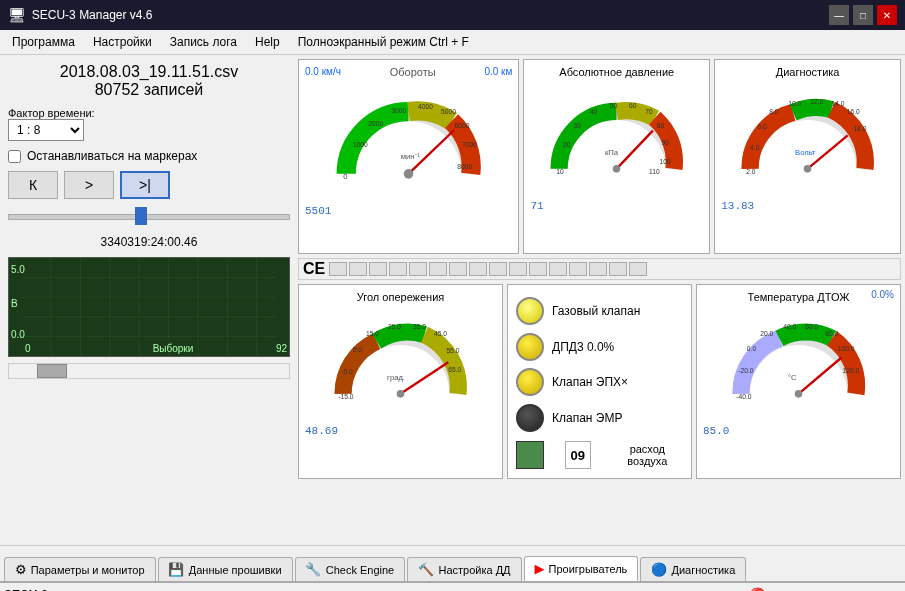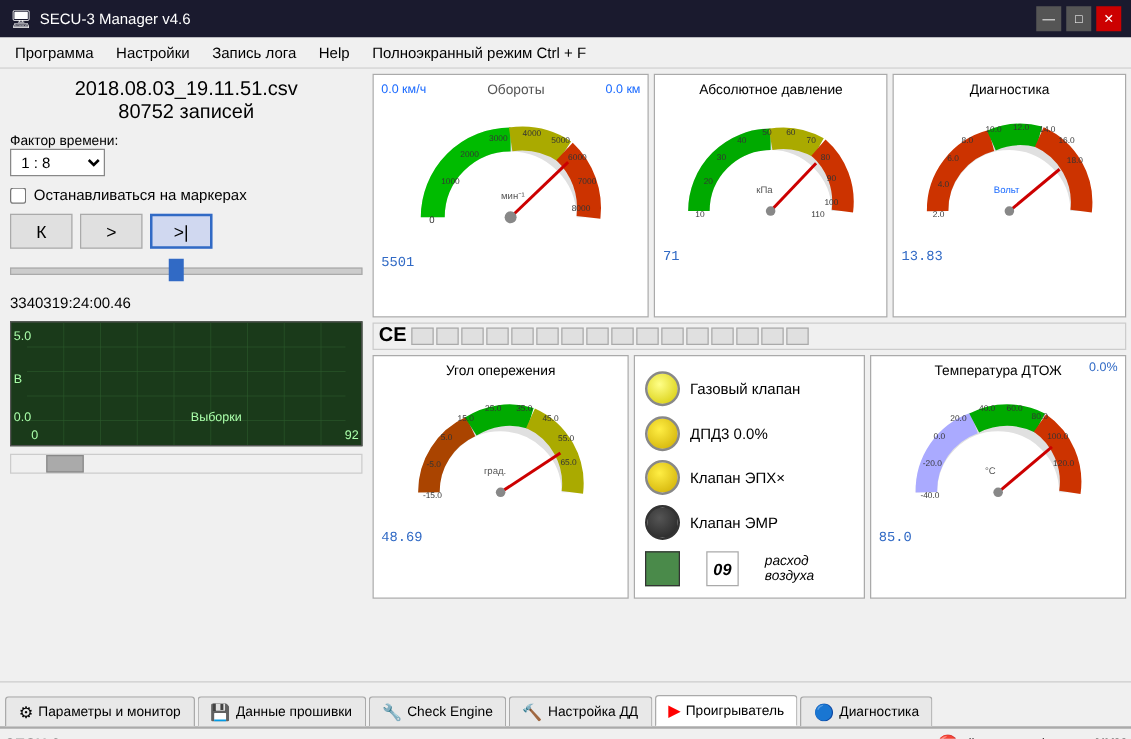--- a/index.html
+++ b/index.html
@@ -25,21 +25,21 @@
     .time-factor-row { display: flex; align-items: center; justify-content: space-between; margin-top: 4px; }
     .close-btn { width: 100px; background: #e0e0e0; border: 1px solid #aaa; padding: 4px 8px; cursor: pointer; font-size: 12px; }
     .time-factor-select { border: 1px solid #888; background: white; padding: 2px 4px; font-size: 12px; width: 76px; }
     .checkbox-row { display: flex; align-items: center; gap: 6px; margin-top: 4px; }
     .nav-buttons { display: flex; gap: 6px; margin-top: 4px; }
     .nav-btn { width: 50px; height: 28px; background: #e0e0e0; border: 1px solid #aaa; cursor: pointer; font-size: 14px; display: flex; align-items: center; justify-content: center; }
     .nav-btn.active-btn { border: 2px solid #316ac5; background: #d0d8f0; }
     .slider-container { margin-top: 4px; position: relative; height: 20px; }
     .slider-track { width: 100%; height: 6px; background: #ccc; position: absolute; top: 7px; border: 1px solid #aaa; }
     .slider-thumb { width: 12px; height: 18px; background: #316ac5; position: absolute; top: 0; left: 45%; cursor: pointer; }
-    .position-info { display: flex; justify-content: flex-start; font-size: 12px; margin-top: 4px; }
+    .position-info { display: flex; justify-content: center; font-size: 12px; margin-top: 4px; }
     
     
     .graph-area { background: #1a3a1a; border: 1px solid #555; height: 100px; position: relative; overflow: hidden; margin-top: 4px; }
     .graph-label { color: white; font-size: 10px; position: absolute; }
     .graph-y-val-top { left: 2px; top: 10px; }
     .graph-grid { position: absolute; top: 0; left: 0; width: 100%; height: 100%; }
     
     
     .right-panel { flex: 1; display: flex; flex-direction: column; gap: 4px; }
     .gauges-top { display: flex; gap: 4px; height: 195px; }
@@ -48,27 +48,27 @@
     .gauge-box { background: white; border: 1px solid #aaa; padding: 6px; position: relative; flex: 1; }
     .gauge-value { font-size: 11px; color: #316ac5; text-align: left; margin-top: 12px; font-family: Liberation Mono, monospace; }
     
     
     .speed-box { flex: 1.2; }
     
     
     .gauge-svg { display: block; margin: 0 auto; }
     
     
-    .indicators-box { background: white; border: 1px solid #aaa; padding: 8px; width: 185px; display: flex; flex-direction: column; justify-content: space-around; }
+    .indicators-box { background: white; border: 1px solid #aaa; padding: 8px; width: 185px; display: flex; flex-direction: column; justify-content: space-around; text-align: center; }
     .indicator-row { display: flex; align-items: center; gap: 8px; margin: 3px 0; }
     .indicator-circle { width: 28px; height: 28px; border-radius: 50%; border: 2px solid #888; flex-shrink: 0; }
     .ind-yellow-pale { background: radial-gradient(circle at 40% 35%, #ffff88, #d4c800); }
     .ind-yellow { background: radial-gradient(circle at 40% 35%, #ffee44, #ccaa00); }
     .ind-dark { background: radial-gradient(circle at 40% 35%, #555, #222); border-color: #333; }
-    .air-flow-box { display: flex; align-items: center; gap: 21px; margin-top: 4px; font-style: italic; }
+    .air-flow-box { display: flex; align-items: center; gap: 21px; margin-top: 4px; }
     .air-rect { width: 28px; height: 28px; background: #4a8a4a; border: 1px solid #333; flex-shrink: 0; }
     .air-num { width: 28px; height: 28px; background: white; border: 1px solid #aaa; display: flex; align-items: center; justify-content: center; font-size: 13px; font-weight: bold; }
     
     
     .status-bar { background: #f0f0f0; height: 25px; display: flex; align-items: center; padding: 0 4px; border-top: 2px solid #aaa; font-size: 11px; }
     .secu-label { font-weight: bold; font-size: 12px; margin-right: auto; }
     .status-disconnected { display: flex; align-items: center; gap: 4px; margin-left: auto; }
     .num-label { margin-left: 16px; font-weight: bold; }
     
     
@@ -171,21 +171,21 @@
           <line x1="120" y1="0" x2="120" y2="100"></line>
           <line x1="150" y1="0" x2="150" y2="100"></line>
           <line x1="180" y1="0" x2="180" y2="100"></line>
           <line x1="210" y1="0" x2="210" y2="100"></line>
           <line x1="240" y1="0" x2="240" y2="100"></line>
         </g>
       </svg>
       <span class="graph-label graph-y-val-top" style="color:#aaffaa;font-size:10px;position:absolute;left:2px;top:6px;">5.0</span>
       <span class="graph-label" style="color:#aaffaa;font-size:10px;position:absolute;left:2px;top:40px;">В</span>
       <span class="graph-label" style="color:#aaffaa;font-size:10px;position:absolute;left:2px;bottom:16px;">0.0</span>
-      <span class="graph-label" style="color:#aaffaa;font-size:10px;position:absolute;bottom:16px;left:50%;transform:translateX(-50%);padding-left:48px;">Выборки</span>
+      <span class="graph-label" style="color:#aaffaa;font-size:10px;position:absolute;bottom:2px;left:50%;transform:translateX(-50%);padding-left:48px;">Выборки</span>
       <span class="graph-label" style="color:#aaffaa;font-size:10px;position:absolute;bottom:2px;left:16px;">0</span>
       <span class="graph-label" style="color:#aaffaa;font-size:10px;position:absolute;bottom:2px;right:2px;">92</span>
     </div>
 
     <div class="scrollbar-area">
       <div class="scrollbar-thumb-h"></div>
     </div>
   </div>
 
   <div class="right-panel">

